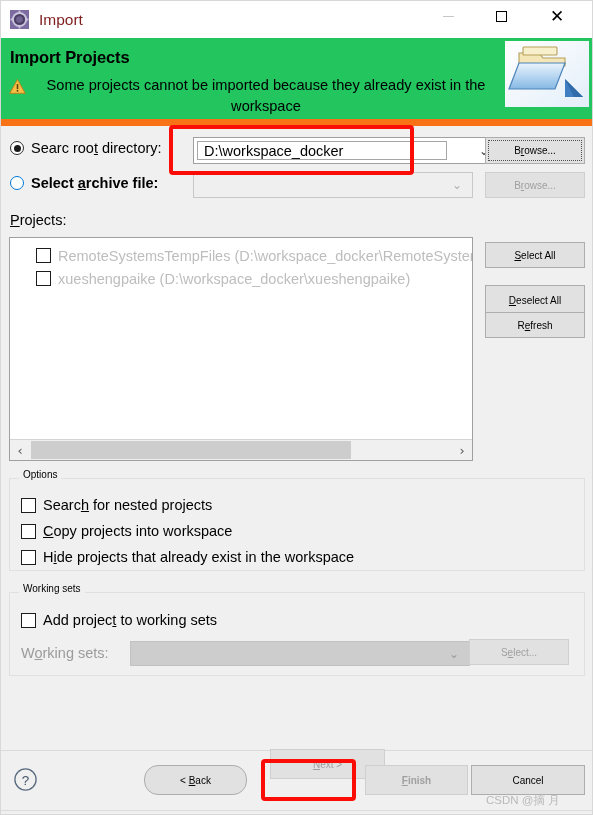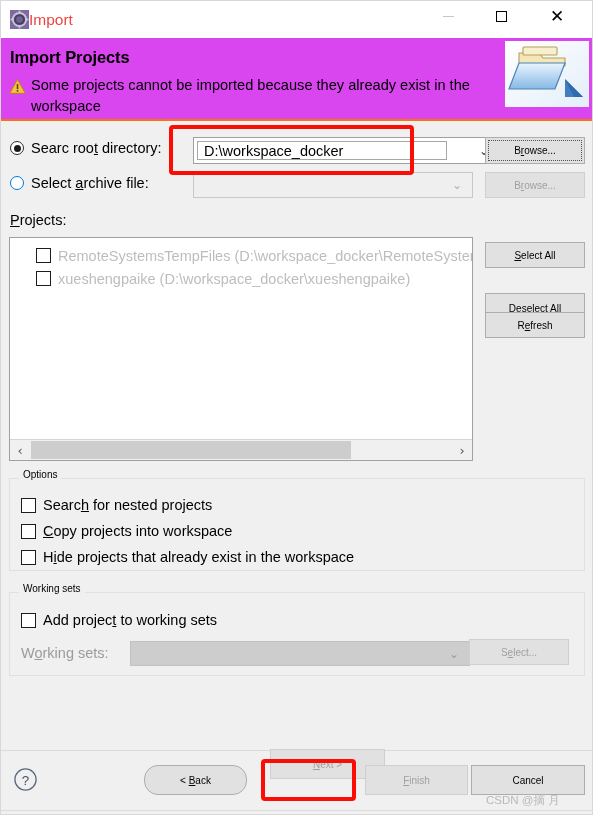--- a/index.html
+++ b/index.html
@@ -28,43 +28,45 @@
     background: #ffffff;
     display: flex;
     align-items: center;
   }
   #app-icon {
     margin-left: 9px;
     width: 19px; height: 19px;
     position: relative;
   }
   #title-text {
+    margin-left: 10px;
     font-size: 15.5px;
-    color: #ef4444;
+    color: #7f1d1d;
   }
   .wbtn {
     position: absolute;
     top: 0;
     width: 46px; height: 31px;
     display: flex; align-items: center; justify-content: center;
   }
   #win-min { left: 424px; }
   #win-max { left: 477px; }
   #win-close { left: 533px; }
   #win-min .glyph { display:block; width: 11px; height: 1px; background: #c6c6c6; }
   #win-max .glyph { display:block; width: 11px; height: 11px; border: 1px solid #000; box-sizing:border-box;}
   #win-close .glyph { font-size: 17px; line-height: 17px; color: #000; font-family: "DejaVu Sans", sans-serif; }
 
   
   #banner {
     position: absolute;
     left: 0; top: 37px;
     width: 593px; height: 81px;
-    background: #d946ef;
-    border-bottom: 2px solid #f97316;
+    background: #22c55e;
+    border-bottom: 7px solid #f97316;
+    text-align: center;
   }
   #page-title {
     position: absolute;
     left: 9px; top: 10px;
     font-size: 16.5px;
     font-weight: bold;
     letter-spacing: -0.1px;
   }
   #warn-icon {
     position: absolute;
@@ -80,21 +82,21 @@
   }
   #banner-art {
     position: absolute;
     right: 5px; top: 3px;
     width: 84px; height: 66px;
   }
 
   
   .radio-row { position: absolute; display: flex; align-items: center; }
   #row-root { left: 9px; top: 139px; }
-  #row-archive { left: 9px; top: 174px; }
+  #row-archive { left: 9px; top: 174px; font-weight: bold; }
   .radio-outer {
     width: 14px; height: 14px; border-radius: 50%;
     box-sizing: border-box; margin-right: 7px;
     display:flex; align-items:center; justify-content:center;
   }
   .radio-outer.on { border: 1px solid #2c2c2c; background: #fff; }
   .radio-outer.on::after { content:""; width:7px; height:7px; border-radius:50%; background:#1b1b1b; }
   .radio-outer.off { border: 1px solid #0078d7; background: #fff; }
   .radio-label { font-size: 14.5px; }
   .ul { text-decoration: underline; }
@@ -145,21 +147,21 @@
     padding: 0;
   }
   .btn.disabled { color: #a0a0a0; background: #e1e1e1; border-color: #cfcfcf; }
   .btn .focusring {
     position:absolute; left:2px; top:2px; right:2px; bottom:2px;
     border: 1px dotted #505050;
   }
   #btn-browse1 { left: 484px; top: 136px; width: 100px; height: 27px; }
   #btn-browse2 { left: 484px; top: 171px; width: 100px; height: 26px; }
   #btn-select-all { left: 484px; top: 241px; width: 100px; height: 26px; }
-  #btn-deselect-all { left: 484px; top: 292px; width: 100px; height: 30px; }
+  #btn-deselect-all { left: 484px; top: 284px; width: 100px; height: 30px; }
   #btn-refresh { left: 484px; top: 311px; width: 100px; height: 26px; }
 
   #projects-label { position: absolute; left: 9px; top: 211px; font-size: 14.5px; }
 
   
   #projects-list {
     position: absolute;
     left: 8px; top: 236px;
     width: 464px; height: 224px;
     box-sizing: border-box;
@@ -238,21 +240,21 @@
   
   #footer-sep {
     position: absolute;
     left: 0; top: 749px;
     width: 593px; height: 1px;
     background: #dadada;
   }
   #help-icon { position: absolute; left: 12px; top: 766px; width: 25px; height: 25px; }
   #btn-back   { left: 143px; top: 764px; width: 103px; height: 30px; border-radius: 14px; }
   #btn-next   { left: 258px; top: 748px; width: 115px; height: 30px; margin-left: 11px; }
-  #btn-finish { left: 364px; top: 764px; width: 103px; height: 30px; }
+  #btn-finish { left: 364px; top: 764px; width: 103px; height: 30px; font-weight: bold; }
   #btn-cancel { left: 470px; top: 764px; width: 114px; height: 30px; }
 
   #watermark {
     position: absolute;
     left: 485px; top: 792px;
     font-size: 11.5px;
     color: #b9b9b9;
     font-family: "Liberation Sans", sans-serif;
     white-space: nowrap;
   }

